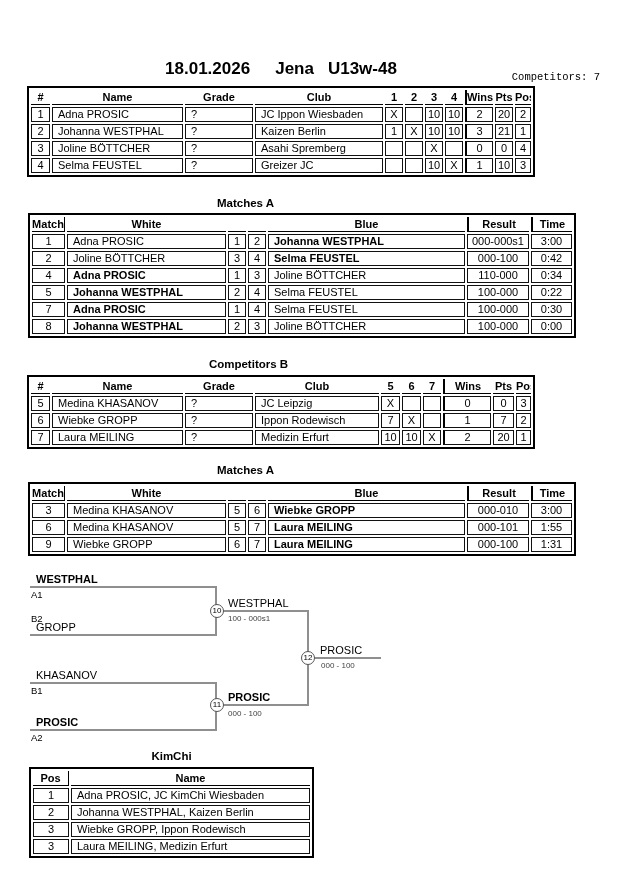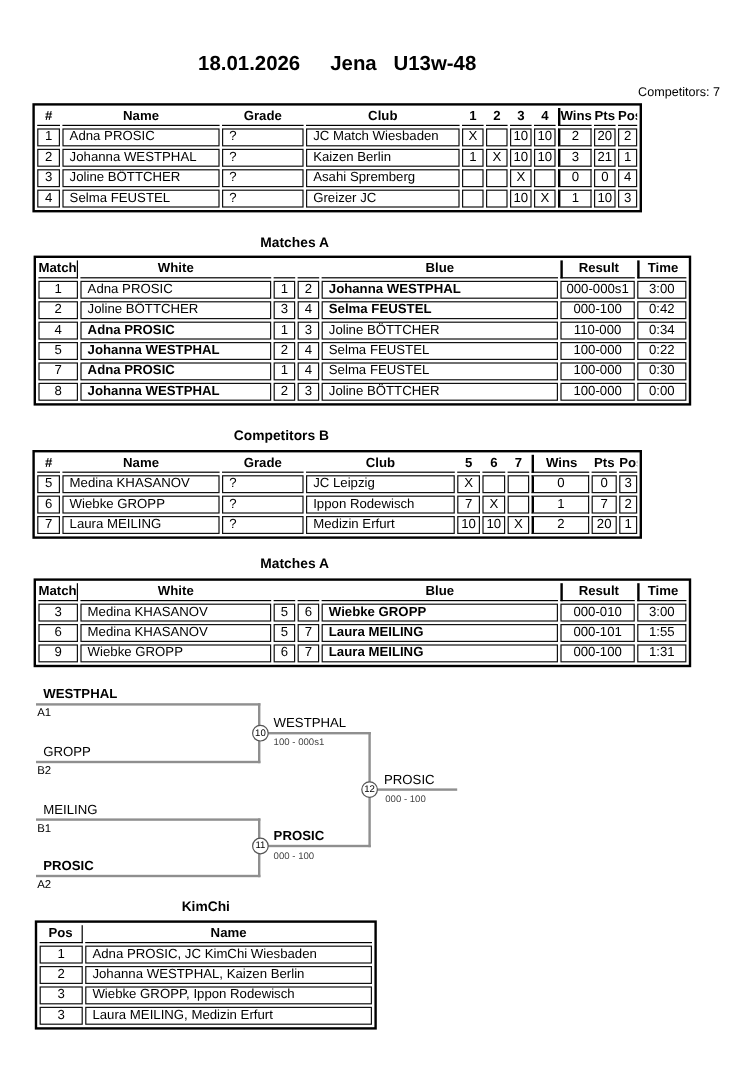--- a/index.html
+++ b/index.html
@@ -1,25 +1,25 @@
 <!DOCTYPE html>
 <html><head>
 <meta charset="utf-8">
 <style>
   * { margin:0; padding:0; box-sizing:border-box; }
   html,body { background:#e8e8e8; }
   body { font-family:"Liberation Sans", sans-serif; color:#000; }
   .sheet { position:relative; width:630px; height:891px; background:#ffffff; overflow:hidden; }
   .abs { position:absolute; }
 
-  .title { font-size:17px; font-weight:bold; text-align:center; white-space:nowrap; }
+  .title { font-size:17px; font-weight:bold; text-align:center; white-space:nowrap;margin-top:16px; }
   .title .gap1 { margin-right:11px; }
   .title .gap2 { margin-left:14px; }
   .sec-head { font-size:11.5px; font-weight:bold; text-align:center; }
-  .count { font-size:10.5px; text-align:right; }
+  .count { font-size:10.5px; text-align:right;font-family:Liberation Mono, monospace; }
 
   table { border-collapse:separate; border-spacing:2px; border:2px solid #000;
           table-layout:fixed; position:absolute; background:#fff; }
   th { font-size:11px; font-weight:bold; height:15px; line-height:13px; padding:0;
        border:none; border-bottom:1px solid #000; overflow:hidden; white-space:nowrap; text-align:center; }
   td { font-size:11px; height:15px; line-height:13px; border:1px solid #111; padding:0;
        overflow:hidden; white-space:nowrap; background:#fff; }
   td.l { text-align:left; padding-left:5px;margin-top:17px; }
   td.c { text-align:center; }
   .thick { border-left:2px solid #000 !important; }
@@ -58,21 +58,21 @@
           <th class="thick" style="width: 28px;">Wins</th>
           <th style="width: 18px;">Pts</th>
           <th style="width: 16px;">Pos</th>
         </tr>
       </thead>
       <tbody>
         <tr>
           <td class="c">1</td>
           <td class="l">Adna PROSIC</td>
           <td class="l">?</td>
-          <td class="l">JC Match Wiesbaden</td>
+          <td class="l">JC Ippon Wiesbaden</td>
           <td class="c">X</td>
           <td class="c"></td>
           <td class="c">10</td>
           <td class="c">10</td>
           <td class="c thick">2</td>
           <td class="c">20</td>
           <td class="c">2</td>
         </tr>
         <tr>
           <td class="c">2</td>
@@ -180,21 +180,21 @@
           <td class="l" style="font-weight: bold;">Johanna WESTPHAL</td>
           <td class="c">2</td>
           <td class="c">3</td>
           <td class="l">Joline BÖTTCHER</td>
           <td class="c">100-000</td>
           <td class="c">0:00</td>
         </tr>
       </tbody>
     </table>
 
-  <div class="abs sec-head" style="left:17px; top:358px; width:435px;">Competitors B</div>
+  <div class="abs sec-head" style="left:31px; top:358px; width:435px;">Competitors B</div>
   <table class="abs" style="left:27px; top:375px; width:508px;">
       <thead>
         <tr>
           <th style="width: 19px;">#</th>
           <th style="width: 131px;">Name</th>
           <th style="width: 68px;">Grade</th>
           <th style="width: 124px;">Club</th>
           <th style="width: 19px;">5</th>
           <th style="width: 19px;">6</th>
           <th style="width: 18px;">7</th>
@@ -296,22 +296,22 @@
     <div class="bl" style="left: 30px; top: 682px; width: 187px; background: rgb(143, 143, 143);"></div>
     <div class="bl" style="left: 30px; top: 729px; width: 187px; background: rgb(143, 143, 143);"></div>
     <div class="blv" style="left: 215px; top: 682px; height: 49px; background: rgb(143, 143, 143);"></div>
     <div class="bl" style="left: 216px; top: 704px; width: 93px; background: rgb(143, 143, 143);"></div>
     <div class="blv" style="left: 307px; top: 610px; height: 96px; background: rgb(143, 143, 143);"></div>
     <div class="bl" style="left: 308px; top: 657px; width: 73px; background: rgb(143, 143, 143);"></div>
 
     <div class="bname" style="left: 36px; top: 573px; font-weight: bold;">WESTPHAL</div>
     <div class="btag" style="left:31px; top:590px;">A1</div>
     <div class="bname" style="left:36px; top:621px;">GROPP</div>
-    <div class="btag" style="left:31px; top:638px;">B2</div>
-    <div class="bname" style="left:36px; top:669px;">MEILING</div>
+    <div class="btag" style="left:31px; top:614px;">B2</div>
+    <div class="bname" style="left:36px; top:669px;">KHASANOV</div>
     <div class="btag" style="left:31px; top:686px;">B1</div>
     <div class="bname" style="left: 36px; top: 716px; font-weight: bold;">PROSIC</div>
     <div class="btag" style="left:31px; top:733px;">A2</div>
 
     <div class="bcircle" style="left:210px; top:604px;">10</div>
     <div class="bcircle" style="left:210px; top:698px;">11</div>
     <div class="bcircle" style="left:301px; top:651px;">12</div>
 
     <div class="bname" style="left:228px; top:597px;">WESTPHAL</div>
     <div class="bscore" style="left: 228px; top: 614px; color: rgb(68, 68, 68);">100 - 000s1</div>

